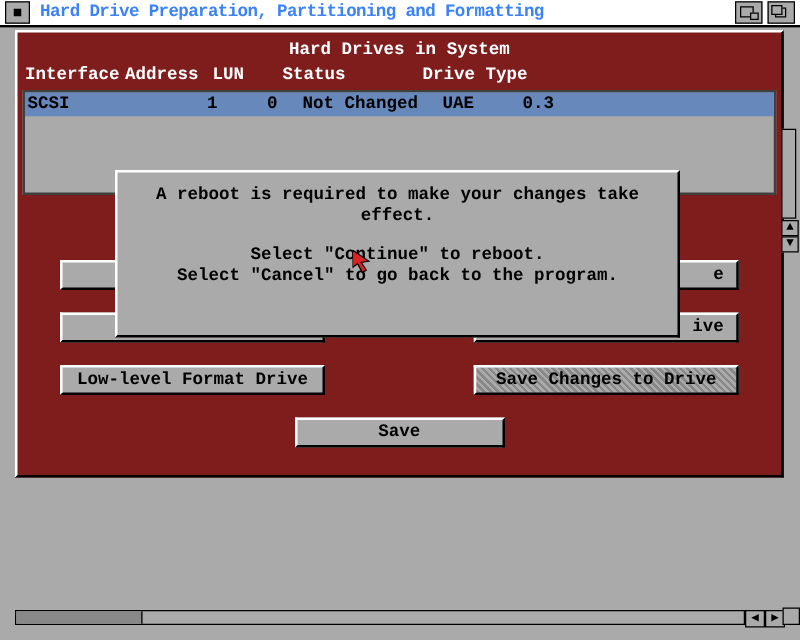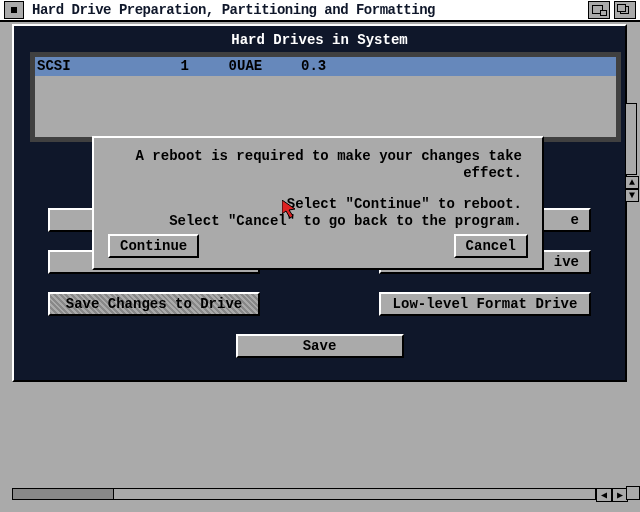--- a/index.html
+++ b/index.html
@@ -1,44 +1,44 @@
 <!DOCTYPE html>
 <html><head>
 <meta charset="utf-8">
 <style>
 html,body{margin:0;padding:0;font-family:"Courier New",monospace;font-size:14px;font-weight:bold;background:#000;color:#000;overflow:hidden}
 .screen{width:640px;height:512px;background:#aaa;position:relative;border-right:2px solid #000}
 .titlebar{height:20px;background:#fff;border-bottom:2px solid #000;display:flex;align-items:center;padding:0 4px;gap:2px}
 .close-g{width:18px;height:16px;border:1px solid #000;background:#aaa;display:flex;align-items:center;justify-content:center}
 .close-g::after{content:"";width:6px;height:6px;background:#000}
-.title{flex:1;padding-left:6px;color:#0f172a;letter-spacing:-0.5px}
+.title{flex:1;padding-left:6px;color:#3b82f6;letter-spacing:-0.5px}
 .zoom-g,.depth-g{width:20px;height:16px;border:1px solid #000;background:#aaa;position:relative;margin-left:2px}
 .zoom-g::before{content:"";position:absolute;left:3px;top:3px;width:9px;height:7px;border:1px solid #000}
 .zoom-g::after{content:"";position:absolute;right:2px;bottom:2px;width:5px;height:4px;border:1px solid #000;background:#aaa}
 .depth-g::before{content:"";position:absolute;left:5px;top:4px;width:7px;height:6px;border:1px solid #000}
 .depth-g::after{content:"";position:absolute;left:2px;top:2px;width:7px;height:6px;border:1px solid #000;background:#aaa}
-.content{position:absolute;left:12px;top:24px;right:13px;height:354px;border-top:2px solid #fff;border-left:2px solid #fff;border-right:2px solid #000;border-bottom:2px solid #000;background:#0f172a}
+.content{position:absolute;left:12px;top:24px;right:13px;height:354px;border-top:2px solid #fff;border-left:2px solid #fff;border-right:2px solid #000;border-bottom:2px solid #000;background:#7f1d1d}
 .heading{color:#fff;text-align:center;padding:6px 0 2px}
 .hdr-row{display:flex;color:#fff;padding:2px 6px}
 .c-if{width:80px}.c-ad{width:70px}.c-lun{width:56px}.c-st{width:112px}.c-dt{flex:1}
-.list{margin:2px 4px 0 16px;height:80px;background:#aaa;border:5px solid #404040}
+.list{margin:2px 4px 0 4px;height:80px;background:#aaa;border:2px solid #404040}
 .row{display:flex;background:#68b;color:#000;padding:1px 2px;height:17px}
 .row>span{white-space:pre}
 .btn{display:inline-block;background:#aaa;border-top:2px solid #fff;border-left:2px solid #fff;border-right:2px solid #000;border-bottom:2px solid #000;padding:2px 10px;cursor:pointer;text-align:center;margin:4px}
 .btns{position:absolute;left:30px;right:30px;top:178px}
 .brow{display:flex;justify-content:space-between;margin-bottom:10px}
 .wide{min-width:188px}
 .sel{background-image:repeating-linear-gradient(45deg,#888 0 2px,#aaa 2px 4px)}
 .exit-wrap{text-align:center;margin-top:8px}
 .exit{min-width:144px}
 .sb{position:absolute;right:-12px;top:76px;width:12px;height:101px}
 .sb .arw{width:12px;height:11px;border:1px solid #000;background:#aaa;display:flex;align-items:center;justify-content:center;font-size:10px}
 .sb .trk{height:70px;border:1px solid #000;background:#aaa;margin:1px 0}
 .dialog{position:absolute;left:92px;top:136px;width:448px;height:130px;background:#aaa;border-top:2px solid #fff;border-left:2px solid #fff;border-right:2px solid #000;border-bottom:2px solid #000;z-index:10}
-.dtxt{text-align:right;padding:10px 20px 4px}
+.dtxt{text-align:center;padding:10px 10px 4px}
 .dtxt div{line-height:17px}
 .dbtns{position:absolute;left:10px;right:10px;bottom:6px;display:flex;justify-content:space-between}
 .cur{position:absolute;left:282px;top:200px;z-index:20;pointer-events:none}
 .hsb{position:absolute;left:12px;right:12px;bottom:12px;height:12px;display:flex}
 .hsb .trk{flex:1;border:1px solid #000;background:#aaa;position:relative}
 .hsb .thumb{position:absolute;left:0;top:0;height:100%;width:100px;background:#888;border-right:1px solid #000}
 .hsb .arw{width:14px;height:12px;border:1px solid #000;background:#aaa;display:flex;align-items:center;justify-content:center;font-size:10px}
 .sizeg{position:absolute;right:0;bottom:12px;width:12px;height:12px;border:1px solid #000;background:#aaa}
 </style>
 </head>
@@ -47,25 +47,33 @@
 <div class="screen">
   <div class="titlebar">
     <div class="close-g"></div>
     <div class="title">Hard Drive Preparation, Partitioning and Formatting</div>
     <div class="zoom-g"></div>
     <div class="depth-g"></div>
   </div>
 
   <div class="content">
     <div class="heading">Hard Drives in System</div>
+    <div class="hdr-row">
+      <span class="c-if">Interface</span>
+      <span class="c-ad">Address</span>
+      <span class="c-lun">LUN</span>
+      <span class="c-st">Status</span>
+      <span class="c-dt">Drive Type</span>
+    </div>
     <div class="list">
       <div class="row">
         <span style="width:96px">SCSI</span>
         <span style="width:56px;text-align:right">1</span>
         <span style="width:48px;text-align:right">0</span>
+        <span style="width:112px;padding-left:20px">Not Changed</span>
         <span style="width:64px">UAE</span>
         <span>0.3</span>
       </div>
     </div>
 
     <div class="sb">
       <div class="trk"></div>
       <div class="arw">▲</div>
       <div class="arw">▼</div>
     </div>
@@ -73,39 +81,35 @@
     <div class="btns">
       <div class="brow">
         <span class="btn wide">Cha</span>
         <span class="btn wide" style="text-align:right">e</span>
       </div>
       <div class="brow">
         <span class="btn wide">Modif</span>
         <span class="btn wide" style="text-align:right">ive</span>
       </div>
       <div class="brow">
+        <span class="btn wide">Low-level Format Drive</span>
         <span class="btn wide sel">Save Changes to Drive</span>
-        <span class="btn wide">Low-level Format Drive</span>
       </div>
       <div class="exit-wrap">
         <span class="btn exit">Save</span>
       </div>
     </div>
   </div>
 
   <div class="dialog">
     <div class="dtxt">
       <div>A reboot is required to make your changes take effect.</div>
       <div style="height:14px"></div>
       <div>Select "Continue" to reboot.</div>
       <div>Select "Cancel" to go back to the program.</div>
-    </div>
-    <div class="dbtns">
-      <span class="btn">Continue</span>
-      <span class="btn">Cancel</span>
     </div>
   </div>
 
   <svg class="cur" width="20" height="20">
     <polygon points="0,0 0,14 4,11 8,18 11,16 7,10 13,9" fill="#d22" stroke="#000" stroke-width="1"></polygon>
   </svg>
 
   <div class="hsb">
     <div class="trk">
         <div class="thumb"></div>

